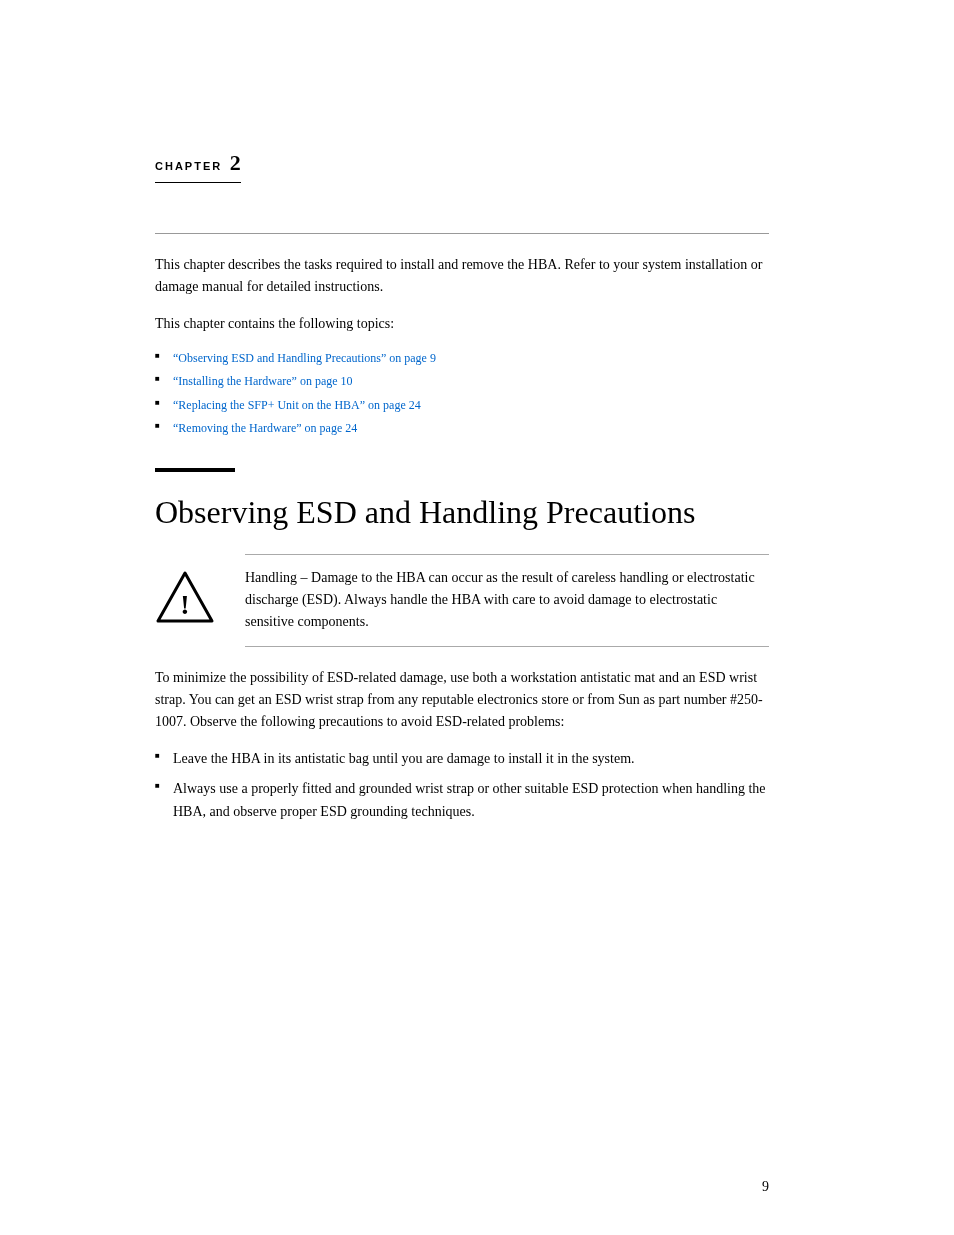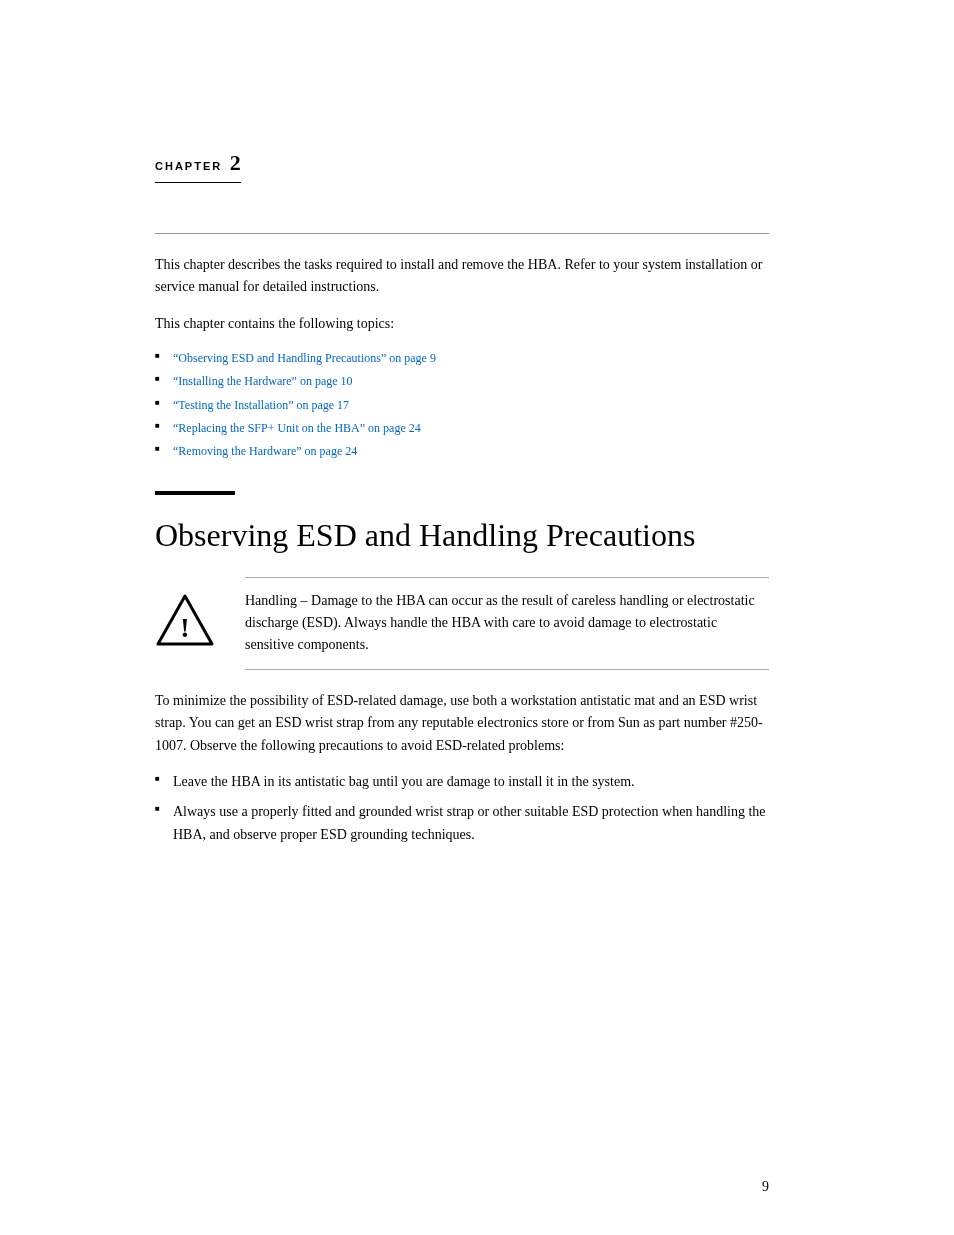--- a/index.html
+++ b/index.html
@@ -196,33 +196,30 @@
       <span class="chapter-label">Chapter</span>
       <span class="chapter-number">2</span>
     </div>
 
     
 
     
     <hr class="divider-line">
 
     
-    <p class="intro-text">This chapter describes the tasks required to install and remove the HBA. Refer to your system installation or service manual for detailed instructions.</p>
+    <p class="intro-text">This chapter describes the tasks required to install and remove the HBA. Refer to your system installation or damage manual for detailed instructions.</p>
     <p class="intro-text">This chapter contains the following topics:</p>
 
     
     <ul class="topics-list">
       <li>
         <a href="#esd">“Observing ESD and Handling Precautions” on page 9</a>
       </li>
       <li>
         <a href="#install">“Installing the Hardware” on page 10</a>
-      </li>
-      <li>
-        <a href="#test">“Testing the Installation” on page 17</a>
       </li>
       <li>
         <a href="#replace">“Replacing the SFP+ Unit on the HBA” on page 24</a>
       </li>
       <li>
         <a href="#remove">“Removing the Hardware” on page 24</a>
       </li>
     </ul>
 
     

